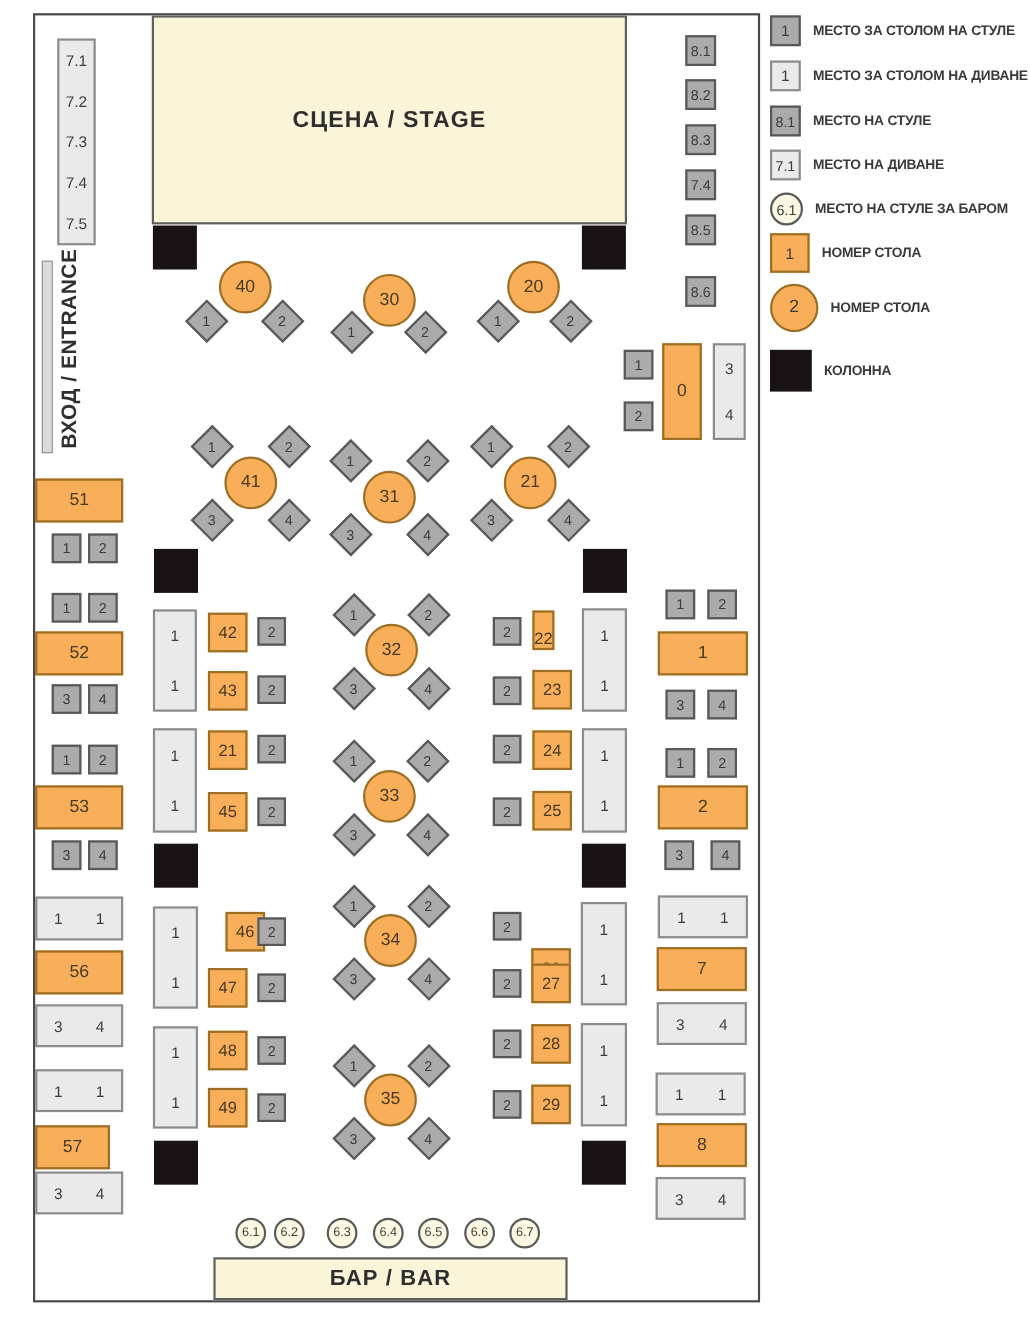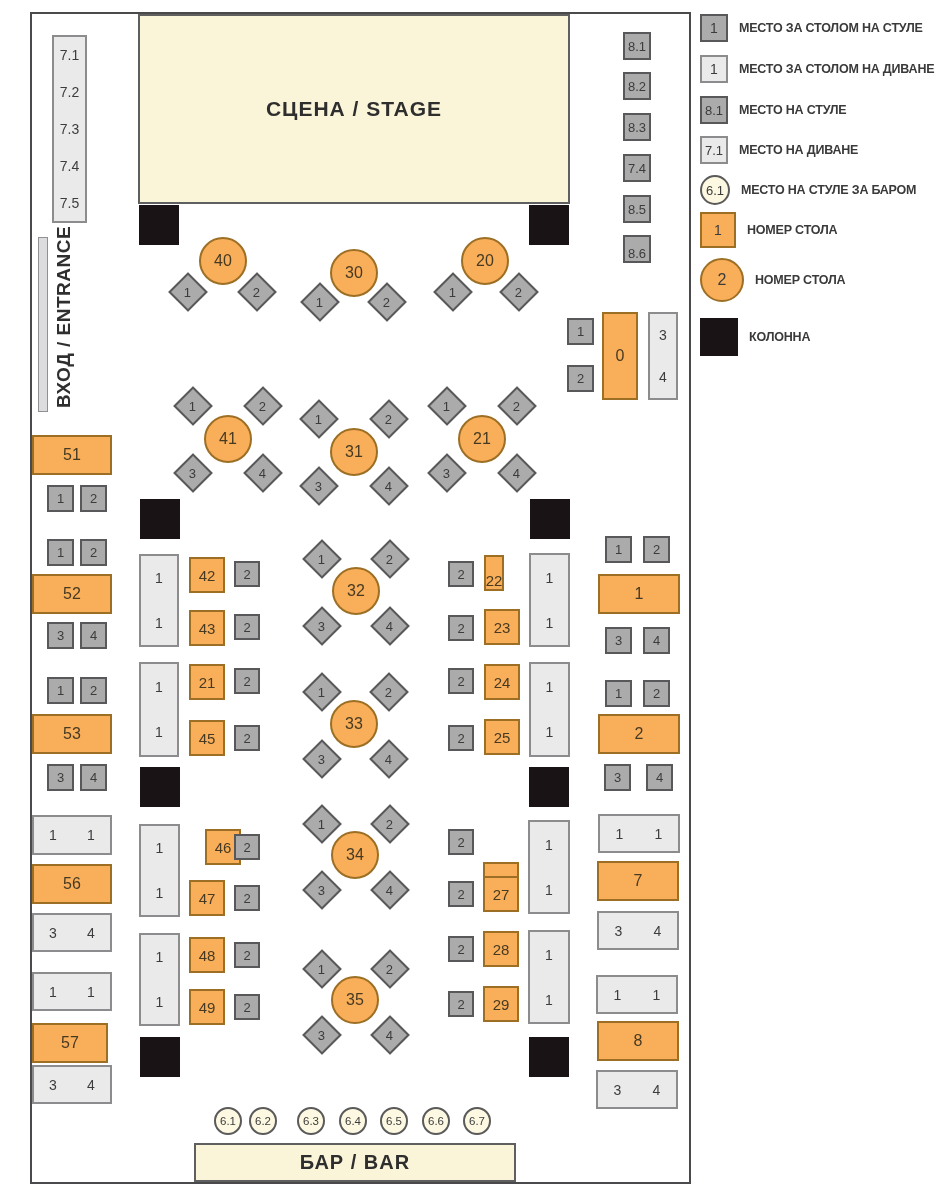--- a/index.html
+++ b/index.html
@@ -79,21 +79,21 @@
     </div>
     <div class="el chair" style="left: 591px; top: 99px; width: 28px; height: 28px;">
       <span>8.3</span>
     </div>
     <div class="el chair" style="left: 591px; top: 140px; width: 28px; height: 28px;">
       <span>7.4</span>
     </div>
     <div class="el chair" style="left: 591px; top: 181px; width: 28px; height: 28px;">
       <span>8.5</span>
     </div>
-    <div class="el chair" style="left: 591px; top: 221px; width: 28px; height: 28px; align-items: flex-end;">
+    <div class="el chair" style="left: 591px; top: 237px; width: 28px; height: 28px;">
       <span>8.6</span>
     </div>
     <div class="el circ" style="left: 167px; top: 223px; width: 48px; height: 48px;">
       <span>40</span>
     </div>
     <div class="el dia" style="left: 142px; top: 264px; width: 28px; height: 28px;">
       <span>1</span>
     </div>
     <div class="el dia" style="left: 211px; top: 264px; width: 28px; height: 28px;">
       <span>2</span>
@@ -221,21 +221,21 @@
       <span>56</span>
     </div>
     <div class="el sofa" style="left: 0px; top: 899px; width: 80px; height: 39px;">
       <span>3</span>
       <span>4</span>
     </div>
     <div class="el sofa" style="left: 0px; top: 958px; width: 80px; height: 39px;">
       <span>1</span>
       <span>1</span>
     </div>
-    <div class="el tbl" style="left: 0px; top: 1009px; width: 76px; height: 40px;">
+    <div class="el tbl" style="left: 0px; top: 1009px; width: 68px; height: 40px;">
       <span>57</span>
     </div>
     <div class="el sofa" style="left: 0px; top: 1051px; width: 80px; height: 39px;">
       <span>3</span>
       <span>4</span>
     </div>
     <div class="el sofa v" style="left: 107px; top: 540px; width: 40px; height: 93px;">
       <span>1</span>
       <span>1</span>
     </div>

